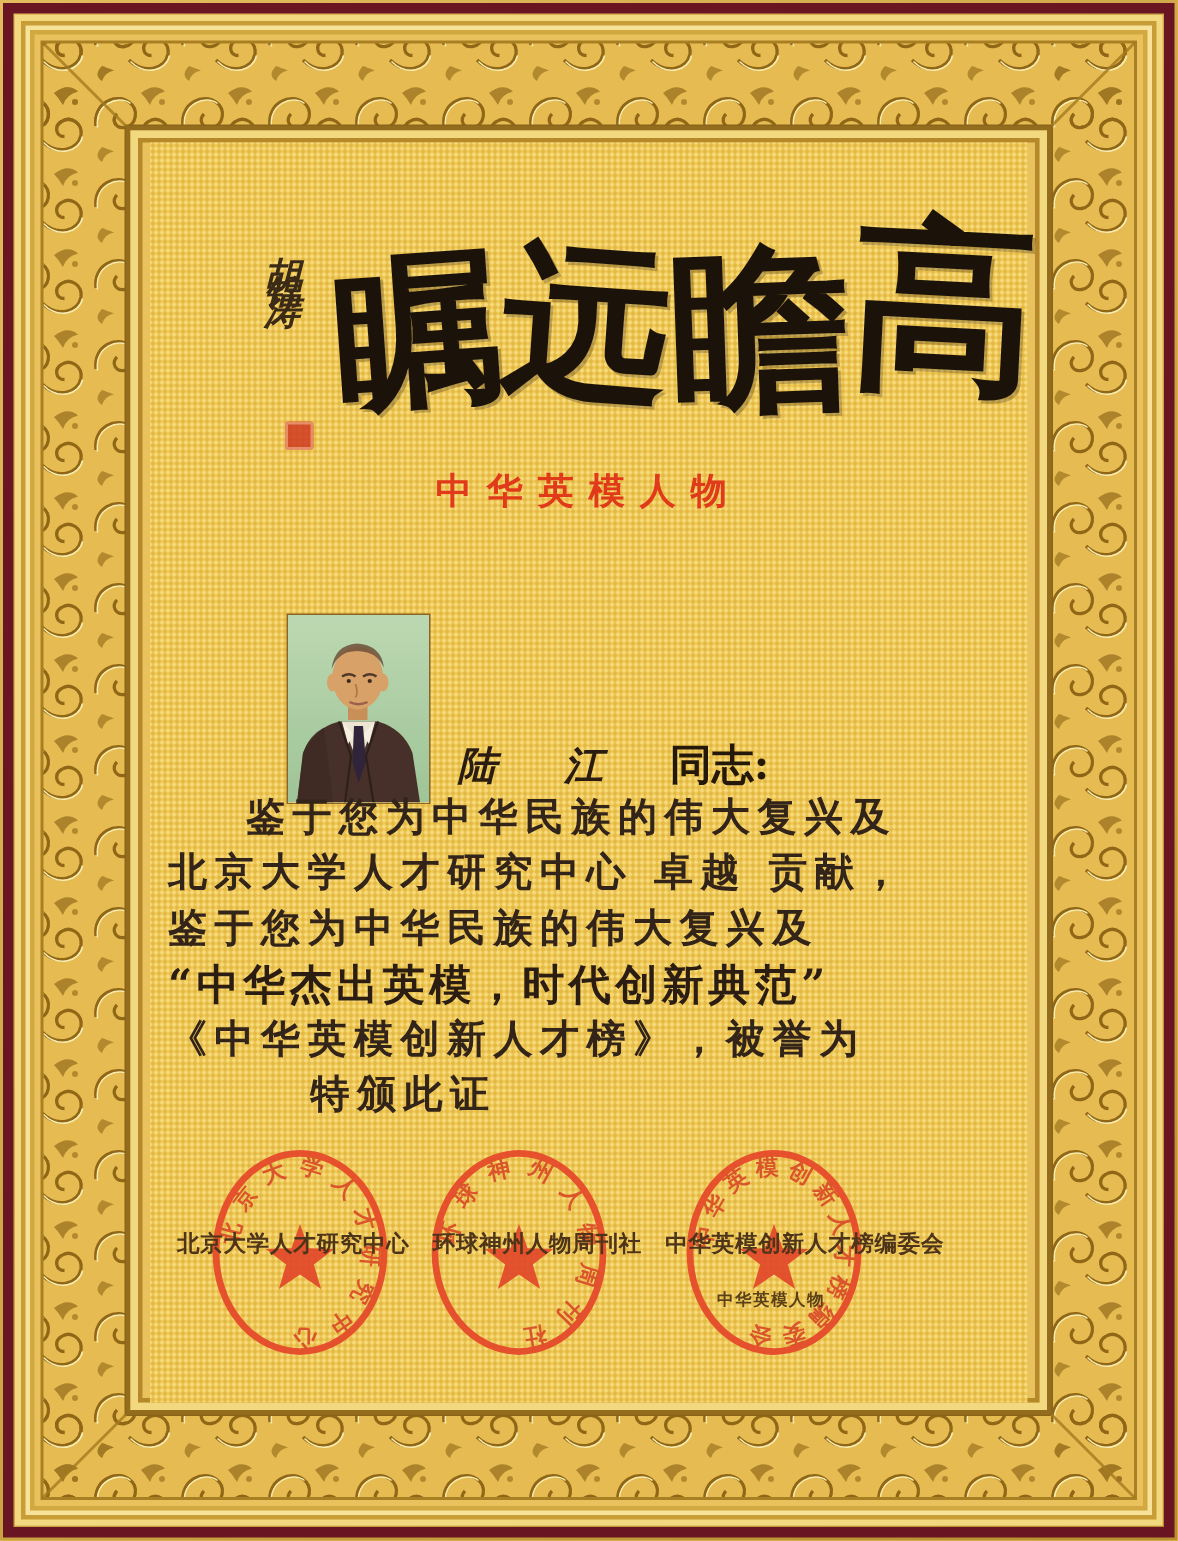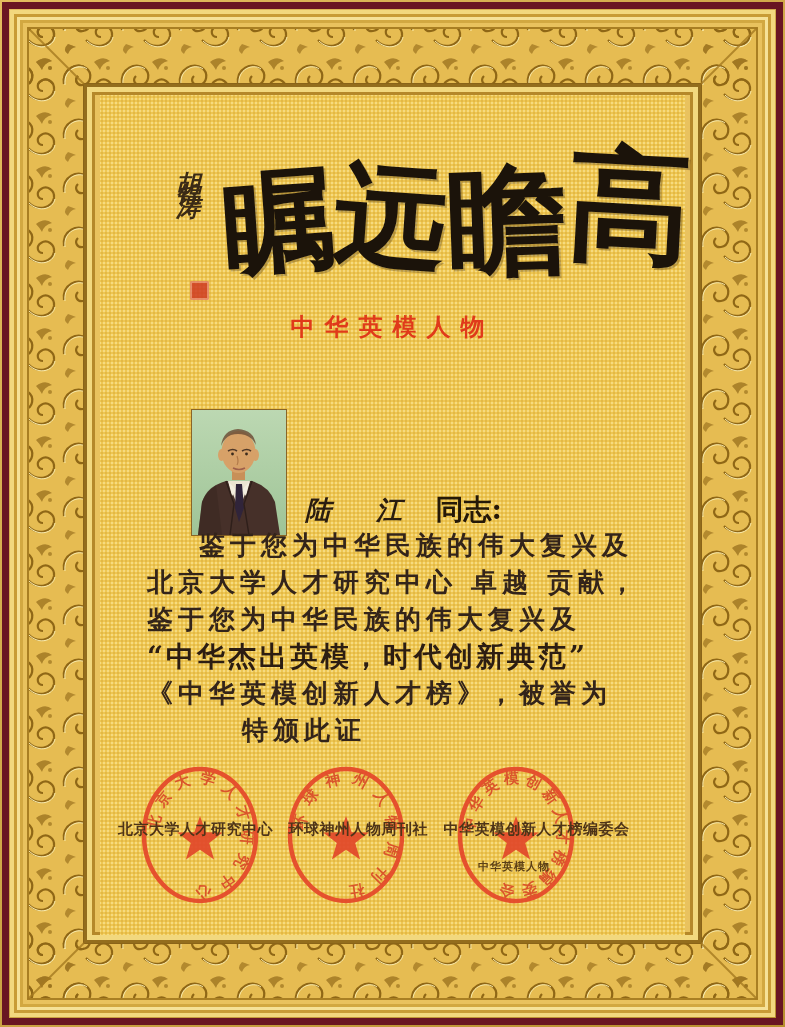--- a/index.html
+++ b/index.html
@@ -60,26 +60,26 @@
   .title1{top:200px;font-size:24px;letter-spacing:10px;margin-top:16px;}
   .title2{top:245px;font-size:32px;letter-spacing:8px;}
   
   .photo{position:absolute;left:92px;top:315px;width:94px;height:125px;
     box-shadow:0 0 0 1px #8a6526;}
   
   .name-row{position:absolute;left:205px;top:396px;white-space:nowrap;}
   .name-cn{font-family:"DejaVu Serif",serif;font-style:italic;font-weight:bold;
     font-size:26px;color:#2a1c10;letter-spacing:18px;border-radius:10px;}
   .salutation{font-family:"DejaVu Serif",serif;font-weight:bold;font-size:28px;
-    color:#241808;margin-left:11px;}
+    color:#241808;margin-left:22px;}
   
   .body-text{
     position:absolute;left:12px;top:432px;width:566px;
     font-family:"DejaVu Serif",serif;font-size:26px;font-weight:600;
-    color:#33241a;letter-spacing:5px;line-height:37px;margin-left:35px;
+    color:#33241a;letter-spacing:5px;line-height:37px;
   }
   .body-line{white-space:nowrap;}
   .body-line.indent1{text-indent:52px;}
   .body-line.quote{font-size:28px;font-weight:bold;letter-spacing:3px;color:#2c1d12;}
   .body-line.indent2{text-indent:95px;}
   
   .seals-svg{position:absolute;left:0;top:667px;}
   .seal-ring{fill:none;stroke:#e5472a;stroke-width:4.5;}
   .seal-star{fill:#e2482a;}
   .seal-text{font-family:"DejaVu Serif",serif;font-size:15px;font-weight:bold;fill:#d94b28;}

